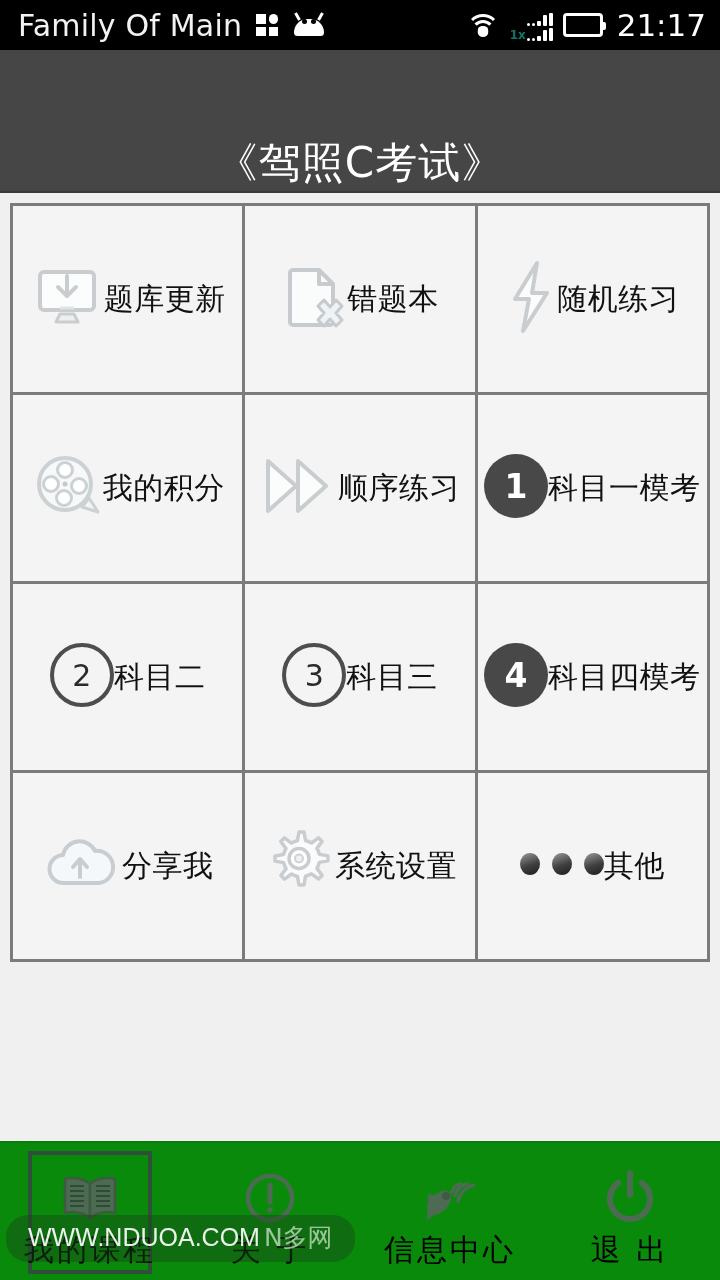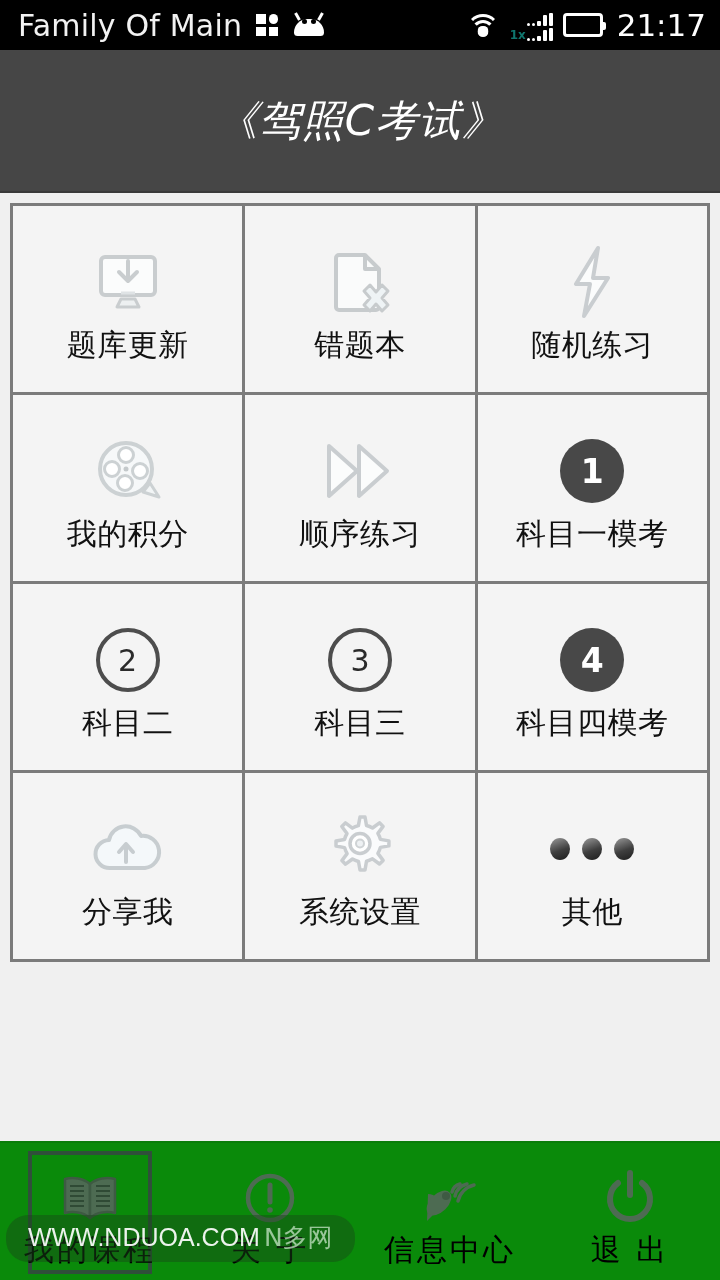--- a/index.html
+++ b/index.html
@@ -189,25 +189,24 @@
     font-size: 31px;
     letter-spacing: 0px;
     margin-left: 4px;
   }
 
   
   .header {
     flex: 0 0 143px;
     background: #464646;
     display: flex;
-    align-items: center;
+    align-items: flex-end;
     justify-content: center;
     border-bottom: 2px solid #3a3a3a;
     box-sizing: border-box;
-    font-style: italic;
   }
   .header-title {
     color: #ffffff;
     font-size: 42px;
     letter-spacing: 1px;
     font-weight: 400;
   }
 
   
   .content {
@@ -222,21 +221,21 @@
     grid-auto-rows: 186px;
     background: #7b7b7b;
     gap: 3px;
     border: 3px solid #7b7b7b;
     box-sizing: border-box;
     width: 700px;
   }
   .cell {
     background: #f4f4f4;
     display: flex;
-    flex-direction: column;
+    flex-direction: row;
     align-items: center;
     justify-content: center;
     position: relative;
   }
   .cell-icon {
     height: 88px;
     display: flex;
     align-items: center;
     justify-content: center;
     margin-bottom: 4px;

